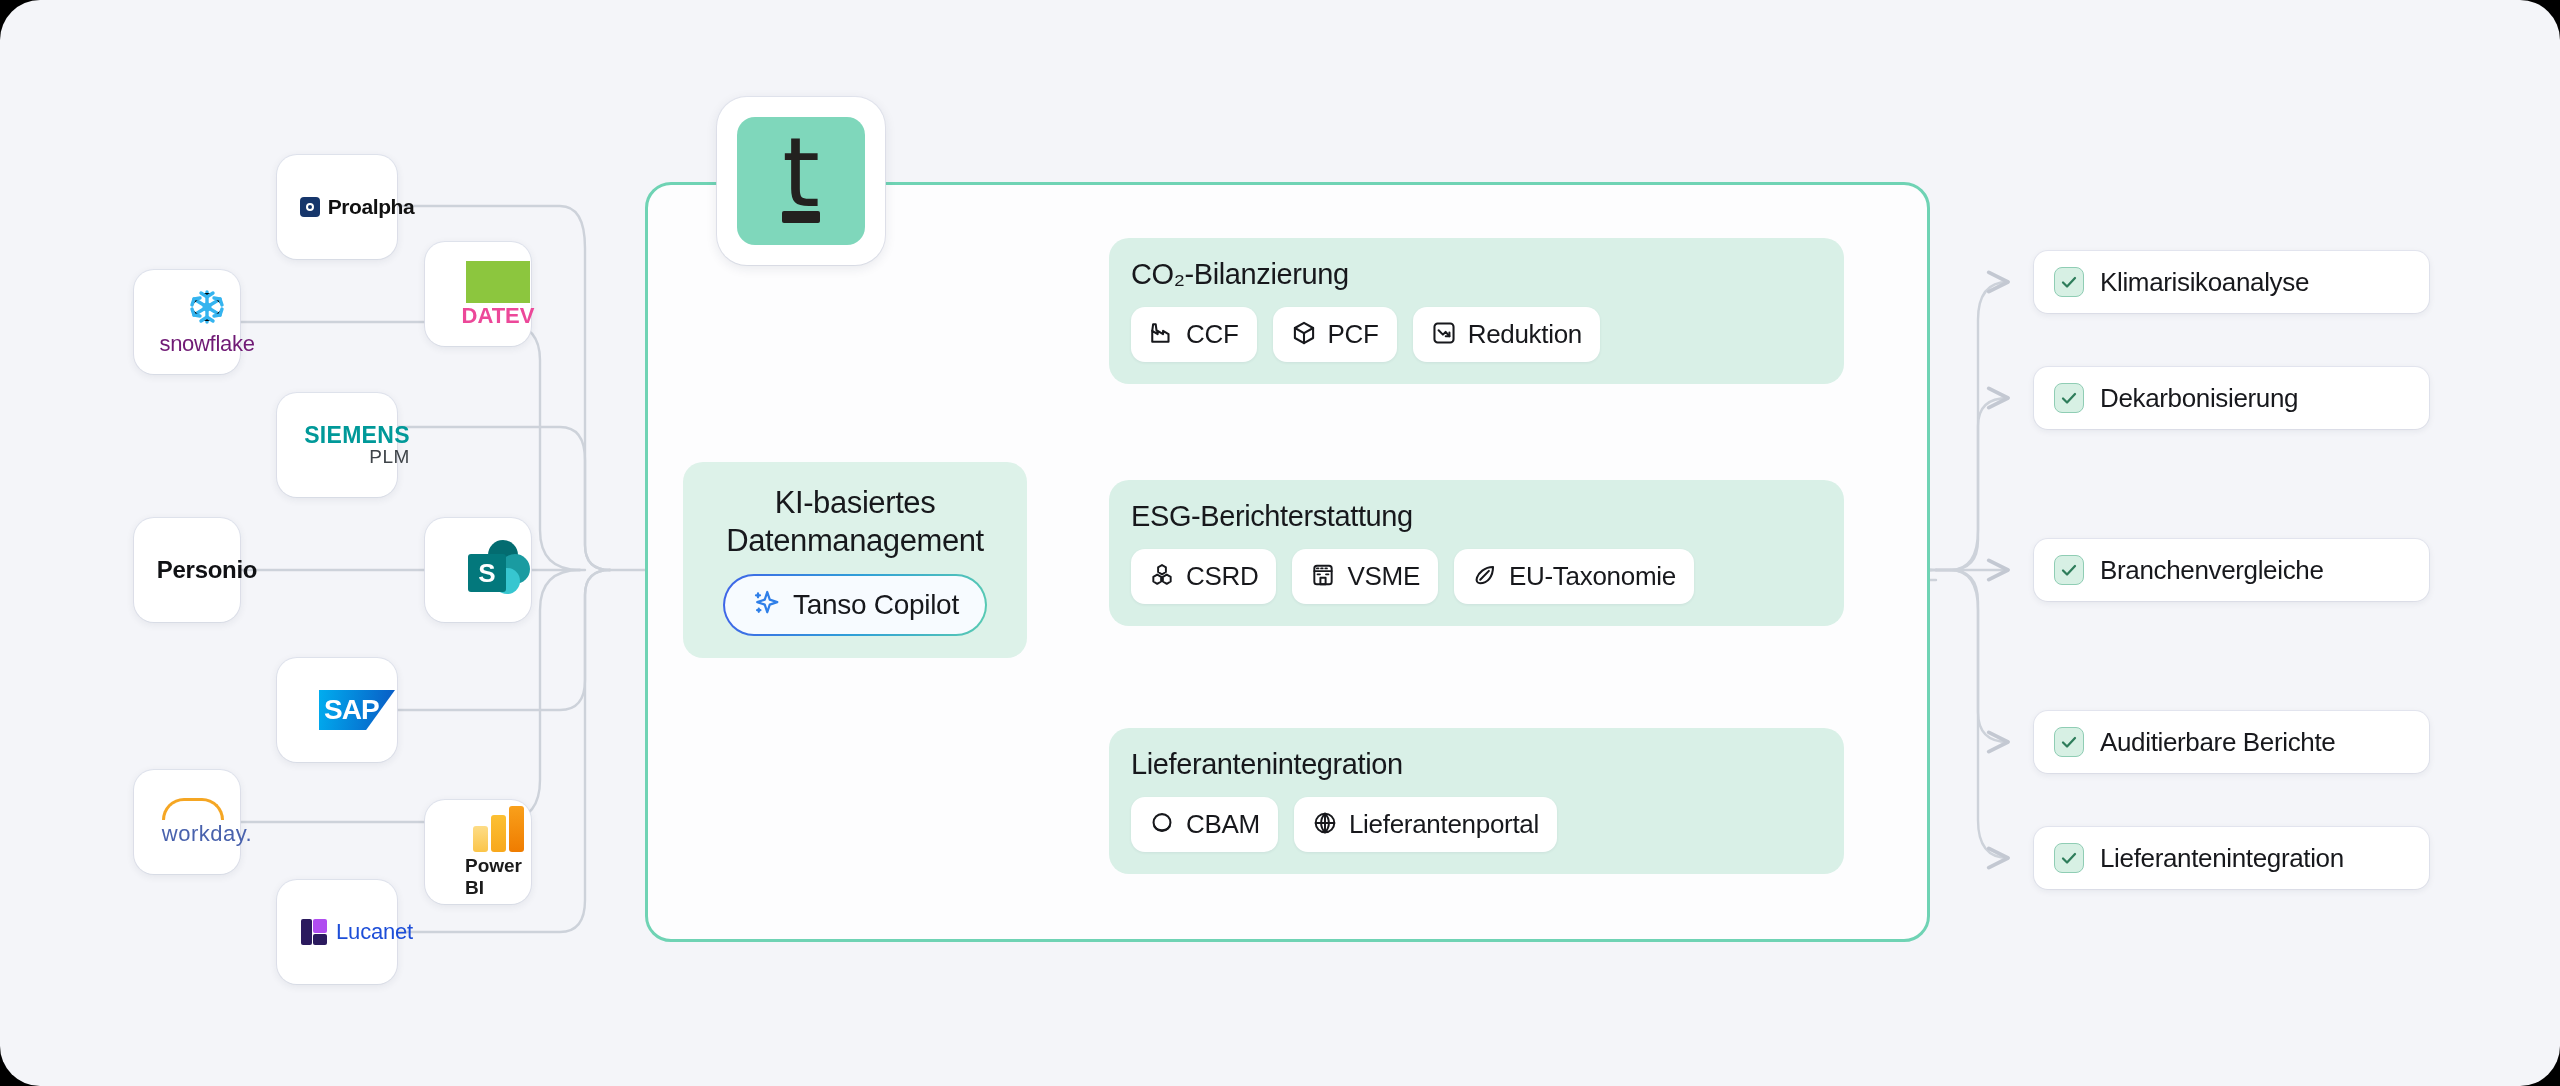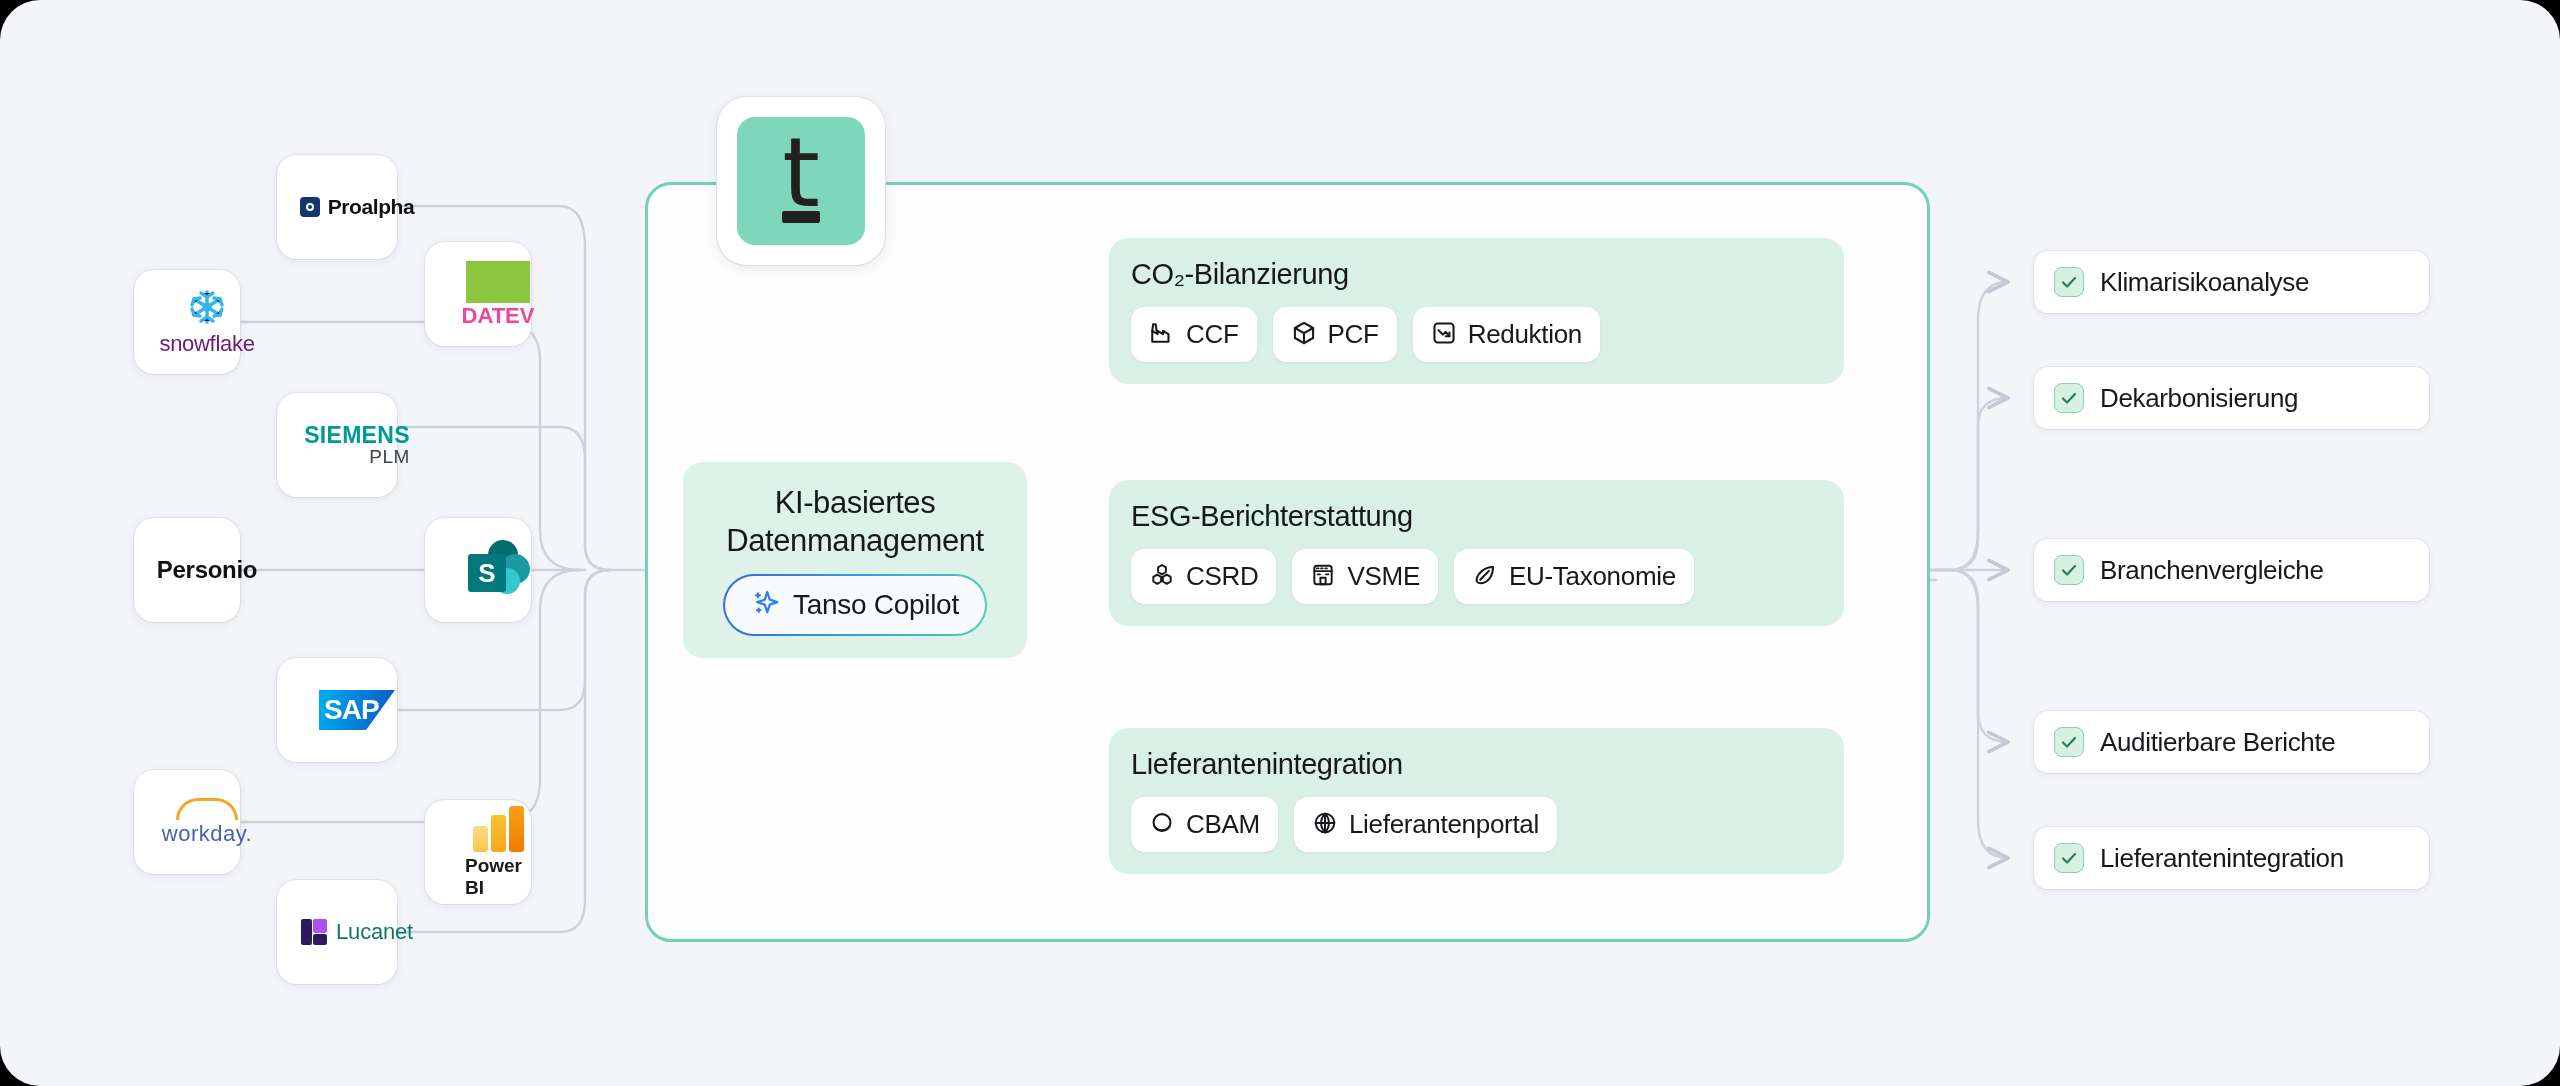--- a/index.html
+++ b/index.html
@@ -60,40 +60,40 @@
   .sp-sq { position:absolute;left:2px;top:14px;width:38px;height:38px;background:#03787c;border-radius:3px;
            display:flex;align-items:center;justify-content:center;color:#fff;font-weight:700;font-size:26px; }
 
   
   .sap-wrap { width:76px;height:40px;background:linear-gradient(100deg,#00adef 0%,#0a57c2 100%);
               clip-path: polygon(0 0,100% 0,62% 100%,0 100%);
               display:flex;align-items:center;justify-content:flex-start; }
   .sap-wrap span { color:#fff;font-size:28px;font-weight:800;letter-spacing:-1px;padding-left:5px; }
 
   
-  .wd-wrap { display:flex;flex-direction:column;align-items:center; }
+  .wd-wrap { display:flex;flex-direction:column;}
   .wd-arc { width:62px;height:22px;border:3px solid #f5a623;border-bottom:none;border-radius:62px 62px 0 0; }
   .wd-word { font-size:22px;color:#4962ad;letter-spacing:.5px;margin-top:1px; }
 
   
   .pb-wrap { display:flex;flex-direction:column;align-items:center;gap:3px; }
   .pb-bars { display:flex;align-items:flex-end;gap:3px;height:46px; }
   .pb-bars i { display:block;width:15px;border-radius:3px; }
   .pb-b1 { height:26px;background:linear-gradient(180deg,#fddc86,#fbc54a); }
   .pb-b2 { height:37px;background:linear-gradient(180deg,#fcc033,#f8a81c); }
   .pb-b3 { height:46px;background:linear-gradient(180deg,#f9a01b,#ef7c00); }
   .pb-word { font-size:19px;font-weight:600;color:#1b1b1b; }
 
   
   .lu-wrap { display:flex;align-items:center;gap:9px; }
   .lu-mark { position:relative;width:26px;height:26px; }
   .lu-mark .a { position:absolute;left:0;top:0;width:11px;height:26px;background:#2b1a5e;border-radius:2px; }
   .lu-mark .b { position:absolute;left:12px;top:0;width:14px;height:14px;background:#b04df0;border-radius:2px; }
   .lu-mark .c { position:absolute;left:12px;top:15px;width:14px;height:11px;background:#2b1a5e;border-radius:2px; }
-  .lu-word { font-size:22px;color:#0f766e;letter-spacing:-.2px; }
+  .lu-word { font-size:22px;color:#1d4ed8;letter-spacing:-.2px; }
 
   
   #tanso-badge {
     position:absolute; left:717px; top:97px; width:168px; height:168px;
     background:#fff; border-radius:30px;
     box-shadow:0 3px 12px rgba(30,40,70,.10), 0 0 0 1px rgba(228,231,240,.9);
     display:flex;align-items:center;justify-content:center; z-index:6;
   }
   #tanso-badge .inner {
     width:128px;height:128px;background:#7fd7bb;border-radius:18px;

